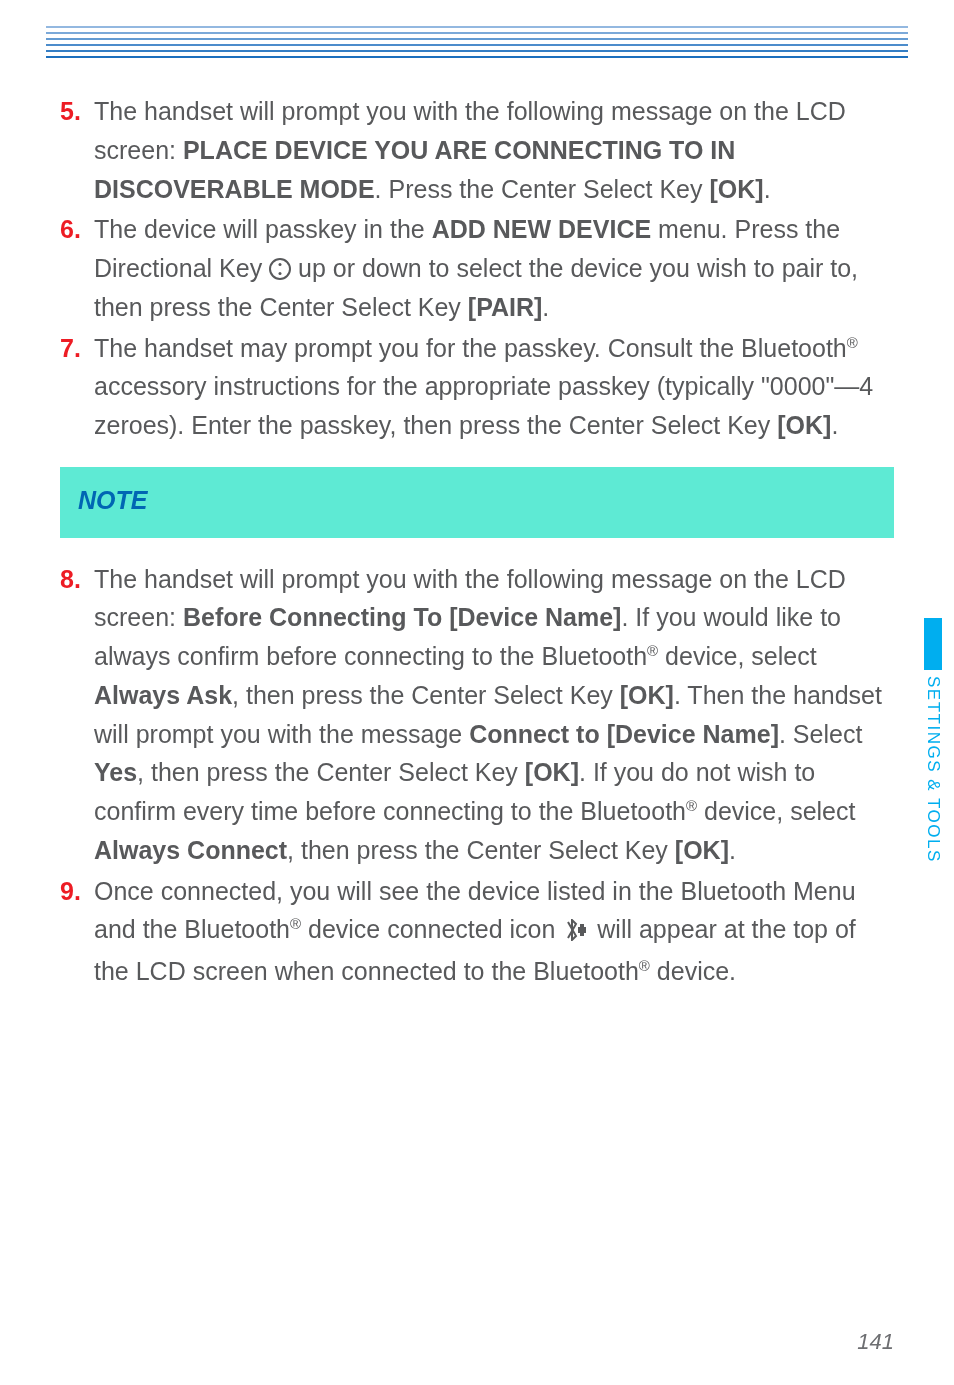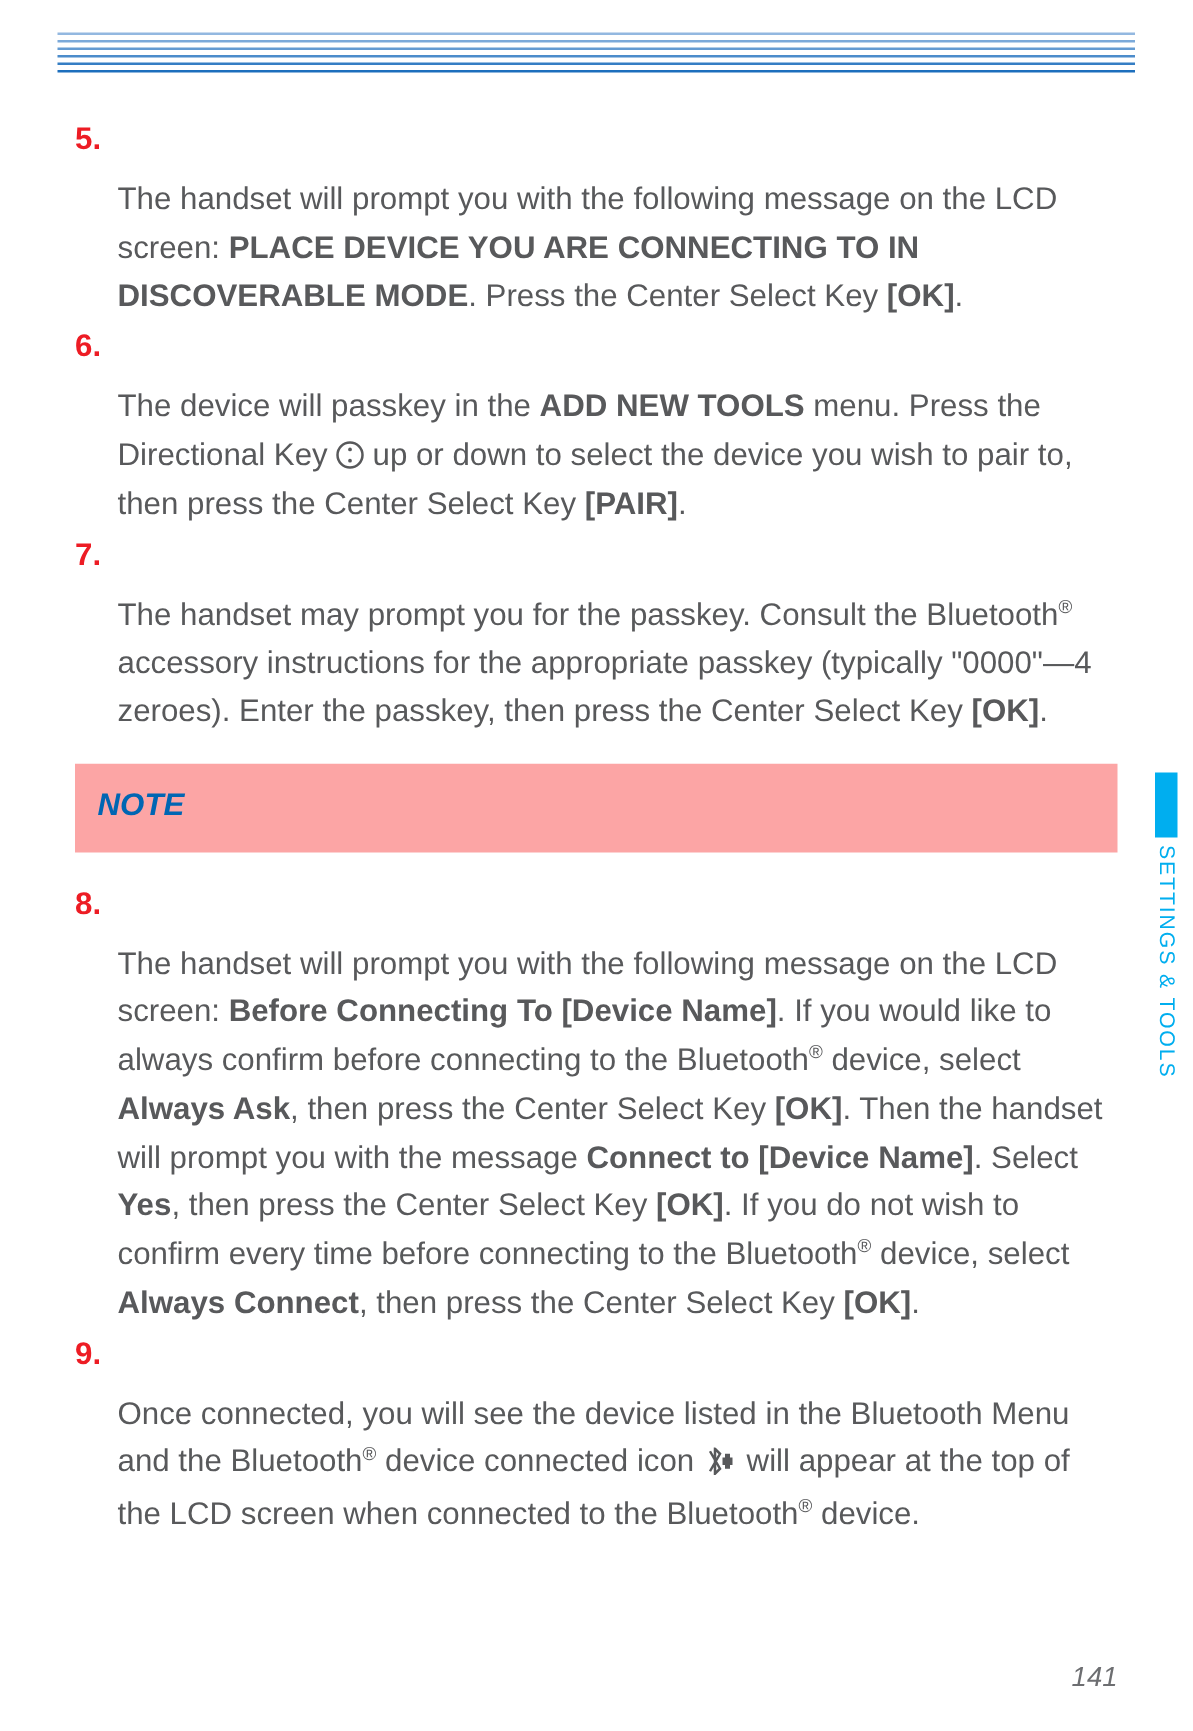--- a/index.html
+++ b/index.html
@@ -28,21 +28,20 @@
     margin-bottom: 2px;
   }
   .step-num {
     color: #ed1c24;
     font-weight: bold;
     min-width: 34px;
     font-size: 25px;
   }
   .step-body {
     flex: 1;
-    margin-top: 48px;
   }
   .bold { font-weight: bold; color: #58595b; }
   .dpad-icon {
     display: inline-block;
     width: 22px;
     height: 22px;
     border: 2px solid #58595b;
     border-radius: 50%;
     position: relative;
     vertical-align: -3px;
@@ -54,21 +53,21 @@
   }
   .dpad-icon::before {
     width: 3px; height: 3px; border-radius: 50%;
     top: 3px; left: 50%; transform: translateX(-50%);
   }
   .dpad-icon::after {
     width: 3px; height: 3px; border-radius: 50%;
     bottom: 3px; left: 50%; transform: translateX(-50%);
   }
   .note-box {
-    background: #fca5a5;
+    background: #5eead4;
     margin: 22px 0 22px 0;
     padding: 14px 18px 16px 18px;
   }
   .note-title {
     color: #0066b3;
     font-weight: bold;
     font-style: italic;
     font-size: 25px;
     margin-bottom: 2px;
   }
@@ -129,21 +128,21 @@
   <div class="step">
     <div class="step-num">5.</div>
     <div class="step-body">
       <span>The handset will prompt you with the following message on the LCD screen: </span><span class="bold">PLACE DEVICE YOU ARE CONNECTING TO IN DISCOVERABLE MODE</span><span>. Press the Center Select Key </span><span class="bold">[OK]</span><span>.</span>
     </div>
   </div>
 
   <div class="step">
     <div class="step-num">6.</div>
     <div class="step-body">
-      <span>The device will passkey in the </span><span class="bold">ADD NEW TOOLS</span><span> menu. Press the Directional Key </span><span class="dpad-icon"></span><span> up or down to select the device you wish to pair to, then press the Center Select Key </span><span class="bold">[PAIR]</span><span>.</span>
+      <span>The device will passkey in the </span><span class="bold">ADD NEW DEVICE</span><span> menu. Press the Directional Key </span><span class="dpad-icon"></span><span> up or down to select the device you wish to pair to, then press the Center Select Key </span><span class="bold">[PAIR]</span><span>.</span>
     </div>
   </div>
 
   <div class="step">
     <div class="step-num">7.</div>
     <div class="step-body">
       <span>The handset may prompt you for the passkey. Consult the Bluetooth</span><span class="sup">®</span><span> accessory instructions for the appropriate passkey (typically "0000"—4 zeroes). Enter the passkey, then press the Center Select Key </span><span class="bold">[OK]</span><span>.</span>
     </div>
   </div>
 

